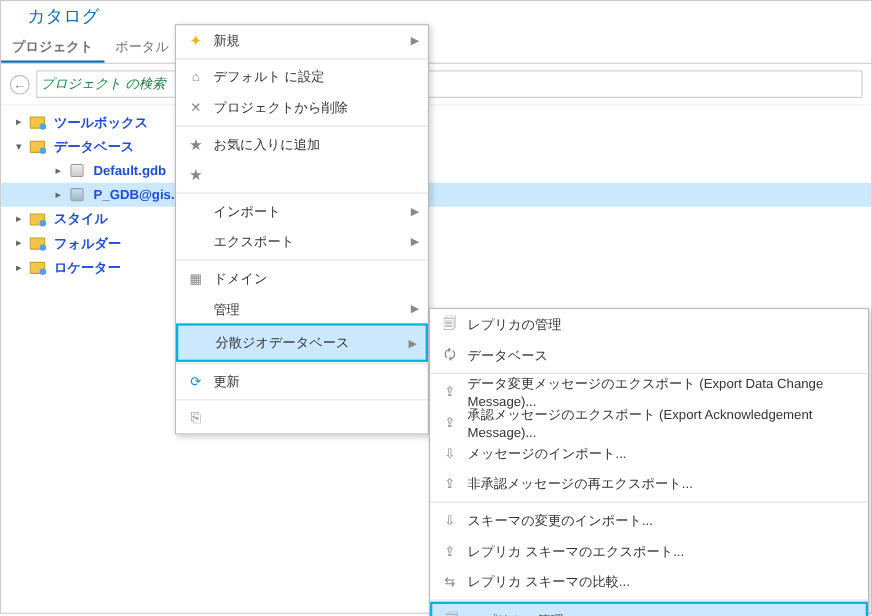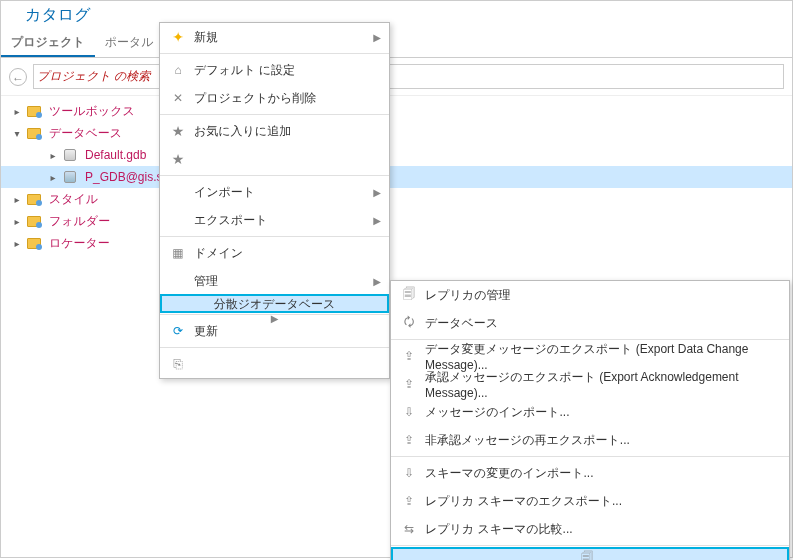--- a/index.html
+++ b/index.html
@@ -4,39 +4,39 @@
 <style>
   * { box-sizing: border-box; font-family: "Meiryo UI", "Segoe UI", sans-serif; font-size: 12px; }
   body { margin: 0; background: #fff; width: 793px; height: 560px; overflow: hidden; position: relative; }
   .panel { border: 1px solid #ccc; width: 793px; height: 558px; position: relative; }
   .title { color: #0a6fb3; font-size: 16px; padding: 4px 24px; }
   .tabs { display: flex; border-bottom: 1px solid #ccc; }
   .tab { padding: 4px 10px; color: #737373; cursor: pointer; }
   .tab.active { border-bottom: 2px solid #0a6fb3; font-weight: bold; }
   .toolbar { display: flex; align-items: center; padding: 6px 8px; gap: 6px; border-bottom: 1px solid #eee; }
   .back-icon { width: 18px; height: 18px; border: 1px solid #bbb; border-radius: 50%; display: flex; align-items: center; justify-content: center; color: #888; }
-  .search { flex: 1; border: 1px solid #ccc; padding: 3px 3px; color: #b91c1c; font-style: italic; }
+  .search { flex: 1; border: 1px solid #ccc; padding: 3px 3px; color: #15803d; font-style: italic; }
   .tree { padding: 4px 0; }
   .node { display: flex; align-items: center; padding: 2px 4px 2px 10px; height: 22px; }
   .node .exp { width: 12px; color: #666; font-size: 10px; text-align: center; }
   .node .icon { width: 18px; height: 16px; display: flex; align-items: center; justify-content: center; margin: 0 2px; }
   .folder-icon { width: 14px; height: 11px; background: #f5c54b; border: 1px solid #d4a020; border-radius: 1px; position: relative; }
   .folder-icon.special::after { content: ""; position: absolute; right: -2px; bottom: -2px; width: 6px; height: 6px; background: #5aa0e0; border-radius: 50%; }
   .db-icon { width: 12px; height: 12px; background: linear-gradient(#eee,#ccc); border: 1px solid #999; border-radius: 2px; }
   .db-icon.conn { background: linear-gradient(#cde,#9bc); }
   .node.indent2 { padding-left: 46px; }
   .node.selected { background: #cce8ff; }
-  .node .label { margin-left: 4px; color: #be185d; }
+  .node .label { margin-left: 4px; color: #1d4ed8; font-weight: bold; }
   .context-menu { position: absolute; background: #fff; border: 1px solid #bbb; box-shadow: 2px 2px 6px rgba(0,0,0,.2); width: 231px; }
   .menu-item { display: flex; align-items: center; height: 28px; padding: 0 8px; color: #333; cursor: default; }
   .menu-item .mi-icon { width: 20px; height: 20px; display: flex; align-items: center; justify-content: center; margin-right: 6px; color: #888; }
   .menu-item .mi-label { flex: 1; }
   .menu-item .mi-arrow { color: #888; font-size: 10px; }
   .menu-sep { height: 1px; background: #e0e0e0; margin: 2px 0; }
-  .menu-item.highlight { background: #cce8ff; border: 2px solid #00b0e0; height: 19px; margin-top:-1px; margin-bottom:-1px;flex-direction:column; }
+  .menu-item.highlight { background: #cce8ff; border: 2px solid #00b0e0; height: 35px; margin-top:-1px; margin-bottom:-1px; }
   .submenu { position: absolute; background: #fff; border: 1px solid #bbb; box-shadow: 2px 2px 6px rgba(0,0,0,.2); width: 400px; }
   .star { color: #f5b400; font-size: 14px; }
   .small-glyph { font-size: 12px; color: #888; }
 </style>
 </head>
 <body>
 
 <div class="panel">
   <div class="title">カタログ</div>
   <div class="tabs">

